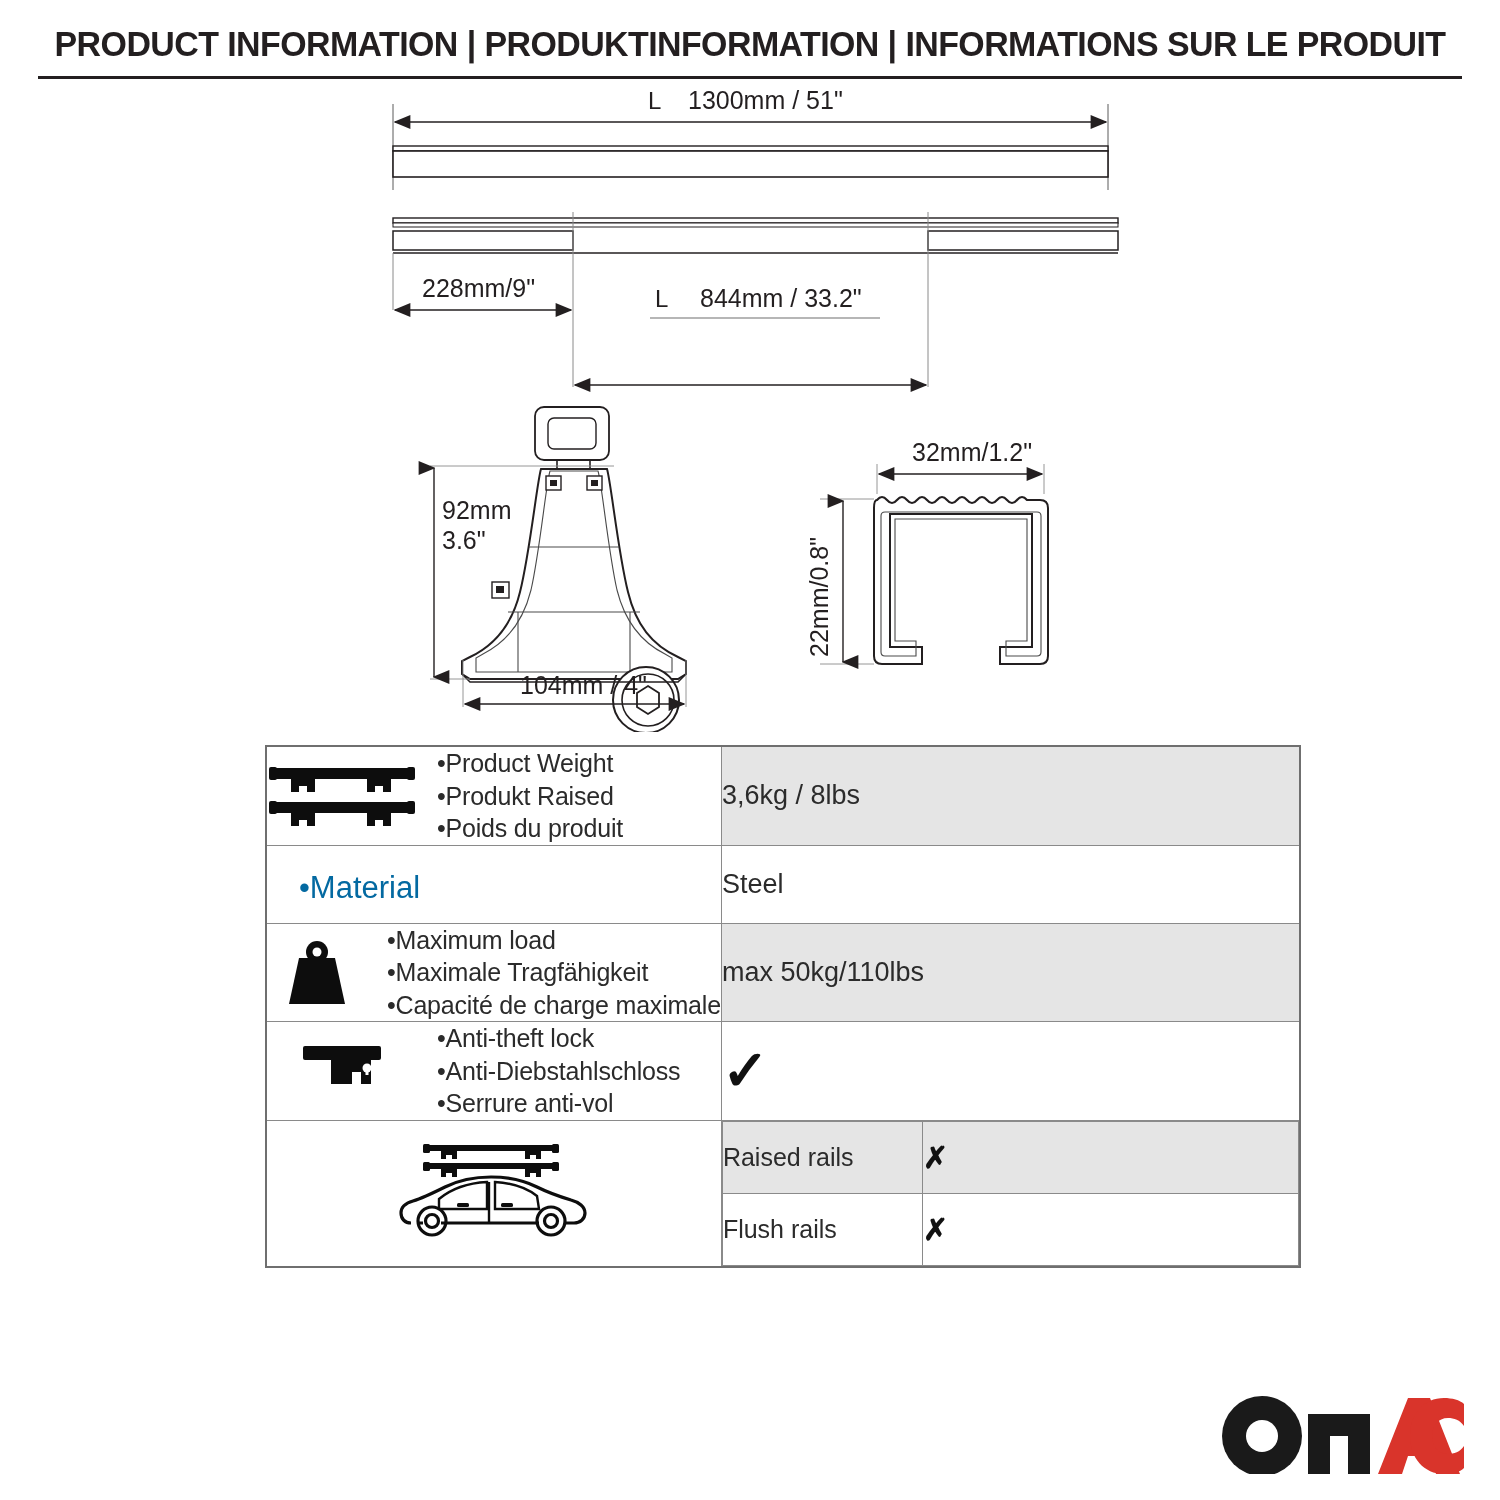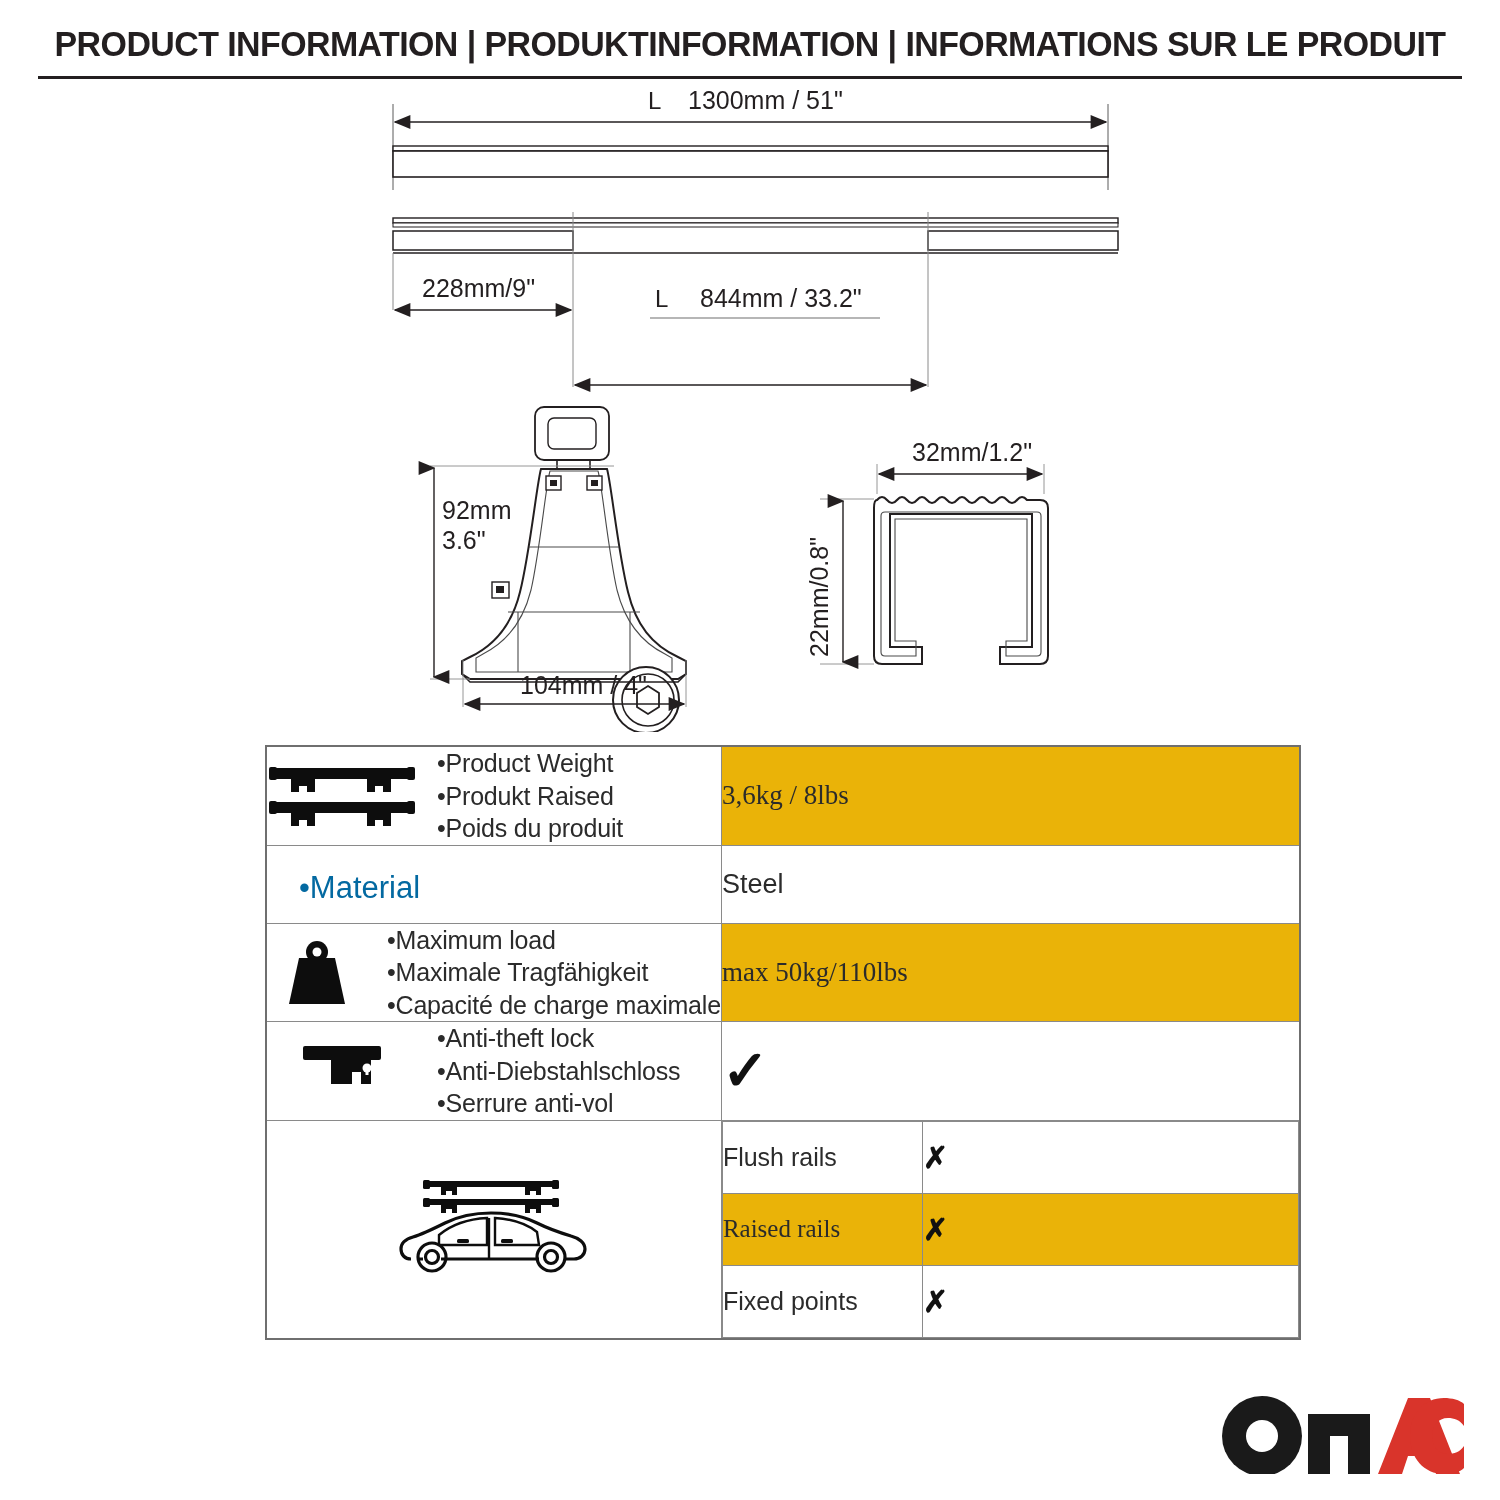--- a/index.html
+++ b/index.html
@@ -44,21 +44,21 @@
     border: 2px solid #6f6f6f;
     border-collapse: collapse;
   }
   #spec-table td {
     border: 1px solid #8a8a8a;
     vertical-align: middle;
     padding: 0;
   }
   .lbl-cell { width: 452px; padding: 10px 8px 10px 16px; }
   .val-cell { padding: 10px 0 10px 22px; font-size: 27px; color: #2b2b2b; }
-  .shaded { background: #eab308; font-family: Liberation Serif, serif; }
+  .shaded { background: #e5e5e5; }
 
   .lbl-flex { display: flex; align-items: center; gap: 20px; }
   .lbl-icon { flex: 0 0 auto; display: flex; align-items: center; justify-content: center; }
   .lbl-text { font-size: 25px; line-height: 1.30; color: #2b2b2b; white-space: nowrap; }
   .lbl-text div { letter-spacing: -0.2px; }
 
   .material-text { font-size: 31px; color: #0369a1; padding-left: 32px; margin-top: 8px; }
 
   
   .compat-cell { padding: 14px 8px 18px 8px; }
@@ -365,33 +365,27 @@
               <rect x="122" y="66" width="12" height="4" rx="1.5"></rect>
             </g>
           </svg>
         </span>
       </div>
     </td>
     <td colspan="2" style="padding:0">
       <table id="roof-types">
         <tbody>
           <tr>
-            <td class="rt-name">Flush rails</td>
-            <td class="rt-mark">
-              <span class="mark-no">✗</span>
-            </td>
-          </tr>
-          <tr>
             <td class="rt-name shaded">Raised rails</td>
             <td class="rt-mark shaded">
               <span class="mark-no">✗</span>
             </td>
           </tr>
           <tr>
-            <td class="rt-name">Fixed points</td>
+            <td class="rt-name">Flush rails</td>
             <td class="rt-mark">
               <span class="mark-no">✗</span>
             </td>
           </tr>
         </tbody>
       </table>
     </td>
   </tr>
 
   </tbody>

